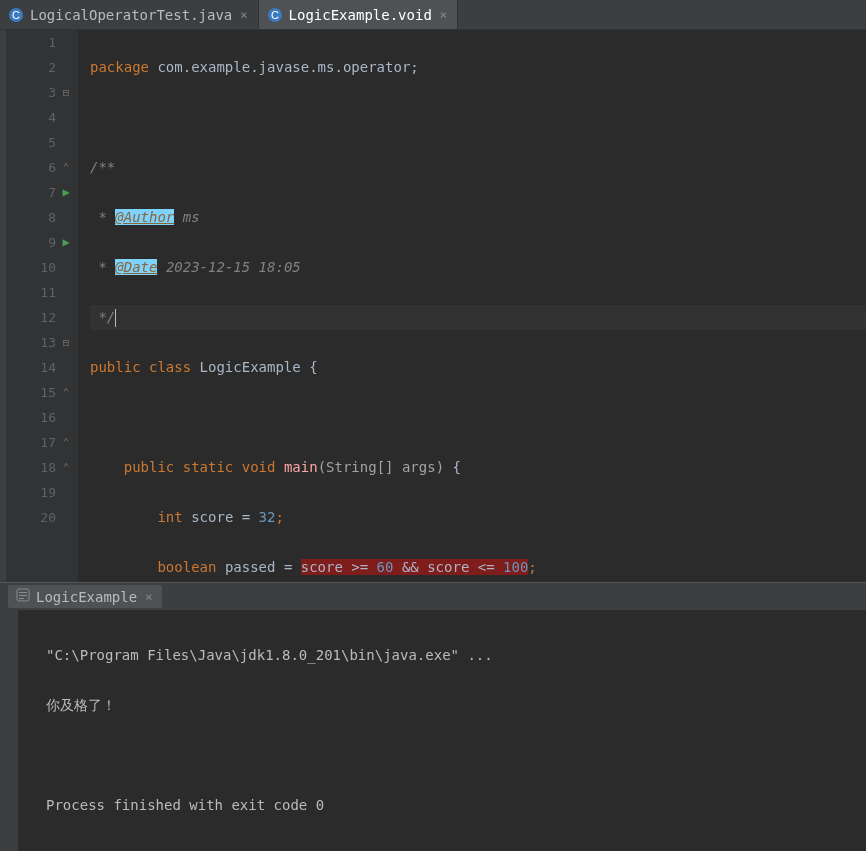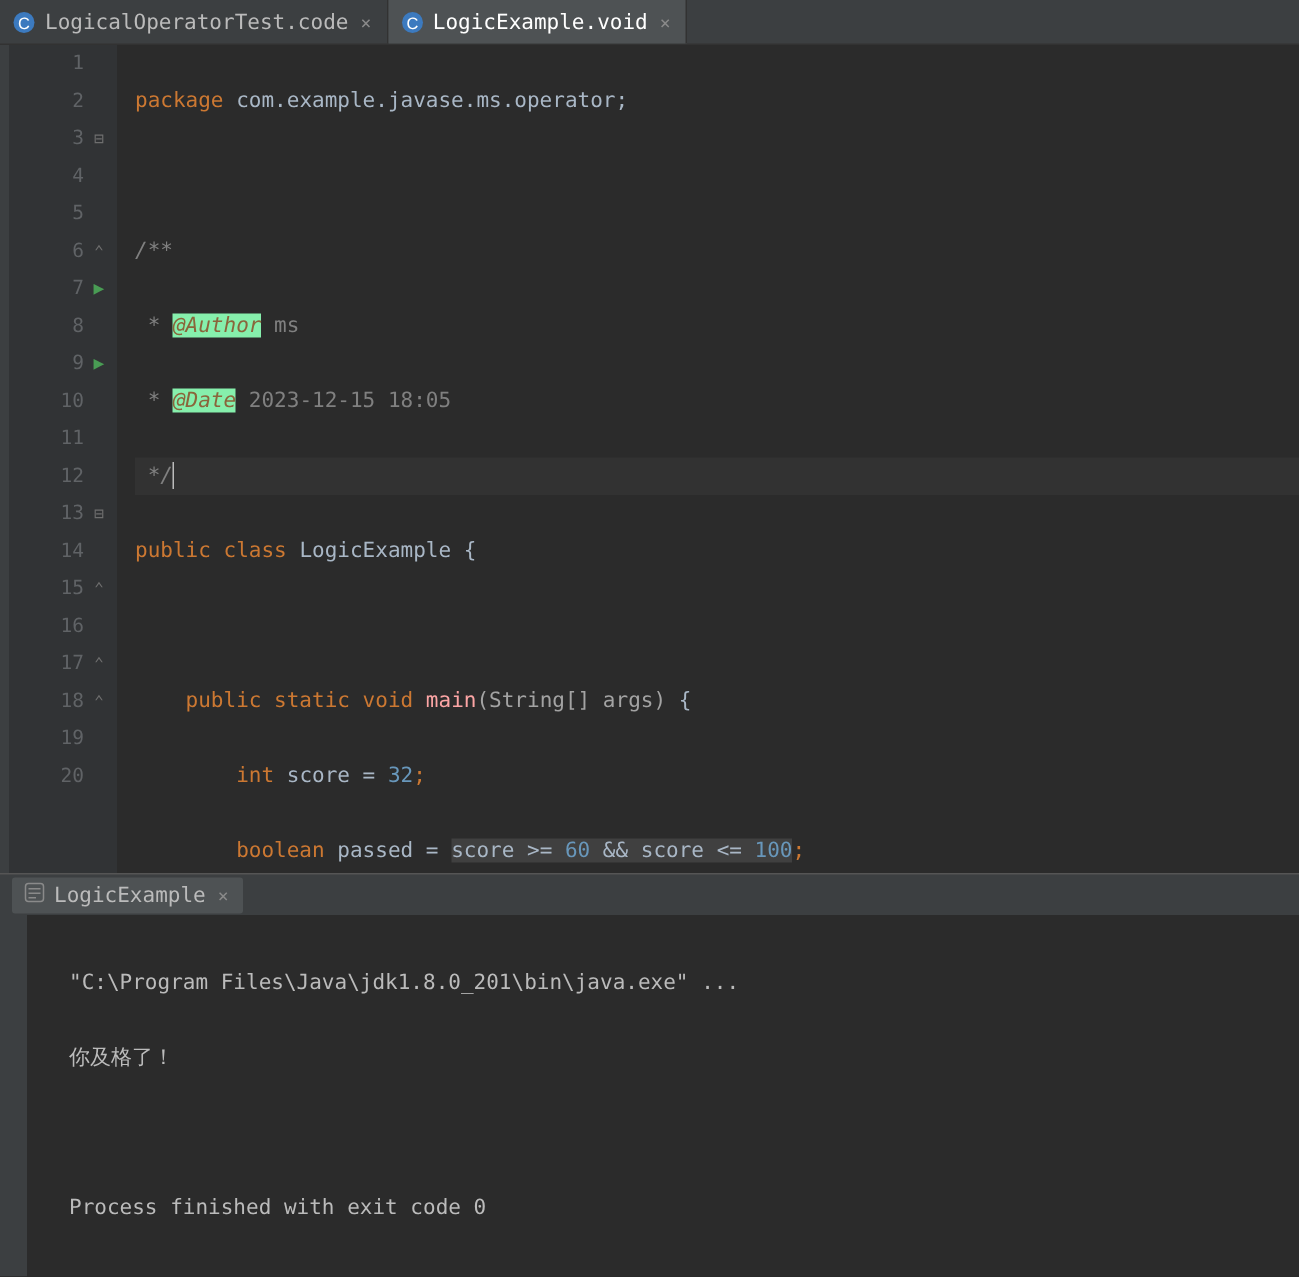--- a/index.html
+++ b/index.html
@@ -87,25 +87,25 @@
 }
 .code-line {
   height: 25px;
 }
 .code-line.current {
   background: #323232;
 }
 .kw { color: #cc7832; }
 .num { color: #6897bb; }
 .comment { color: #808080; font-style: italic; }
-.tag-hl { background: #86efac; color: #8a653b; font-style: italic; }
-.author-txt { color: #808080; }
+.tag-hl { background: #7dd3fc; color: #8a653b; font-style: italic; text-decoration: underline; }
+.author-txt { color: #808080; font-style: italic; }
 .fn { color: #fca5a5; }
 .param { color: #a3a3a3; }
-.hl-expr { background: #404040; }
+.hl-expr { background: #7f1d1d; }
 .caret {
   display: inline-block;
   width: 1px;
   height: 18px;
   background: #bbbbbb;
   vertical-align: middle;
 }
 .run-panel {
   border-top: 1px solid #555555;
   background: #3c3f41;
@@ -143,21 +143,21 @@
 <body>
 
 <div class="tabs">
   <div class="tab">
     <span class="tab-icon">
       <svg width="16" height="16" viewBox="0 0 16 16">
           <circle cx="8" cy="8" r="7" fill="#3c7abf"></circle>
           <text x="8" y="12" text-anchor="middle" font-size="11" fill="#fff" font-family="sans-serif">C</text>
         </svg>
     </span>
-    <span>LogicalOperatorTest.code</span>
+    <span>LogicalOperatorTest.java</span>
     <span class="close-x">×</span>
   </div>
   <div class="tab active">
     <span class="tab-icon">
       <svg width="16" height="16" viewBox="0 0 16 16">
           <circle cx="8" cy="8" r="7" fill="#3c7abf"></circle>
           <text x="8" y="12" text-anchor="middle" font-size="11" fill="#fff" font-family="sans-serif">C</text>
         </svg>
     </span>
     <span>LogicExample.void</span>

